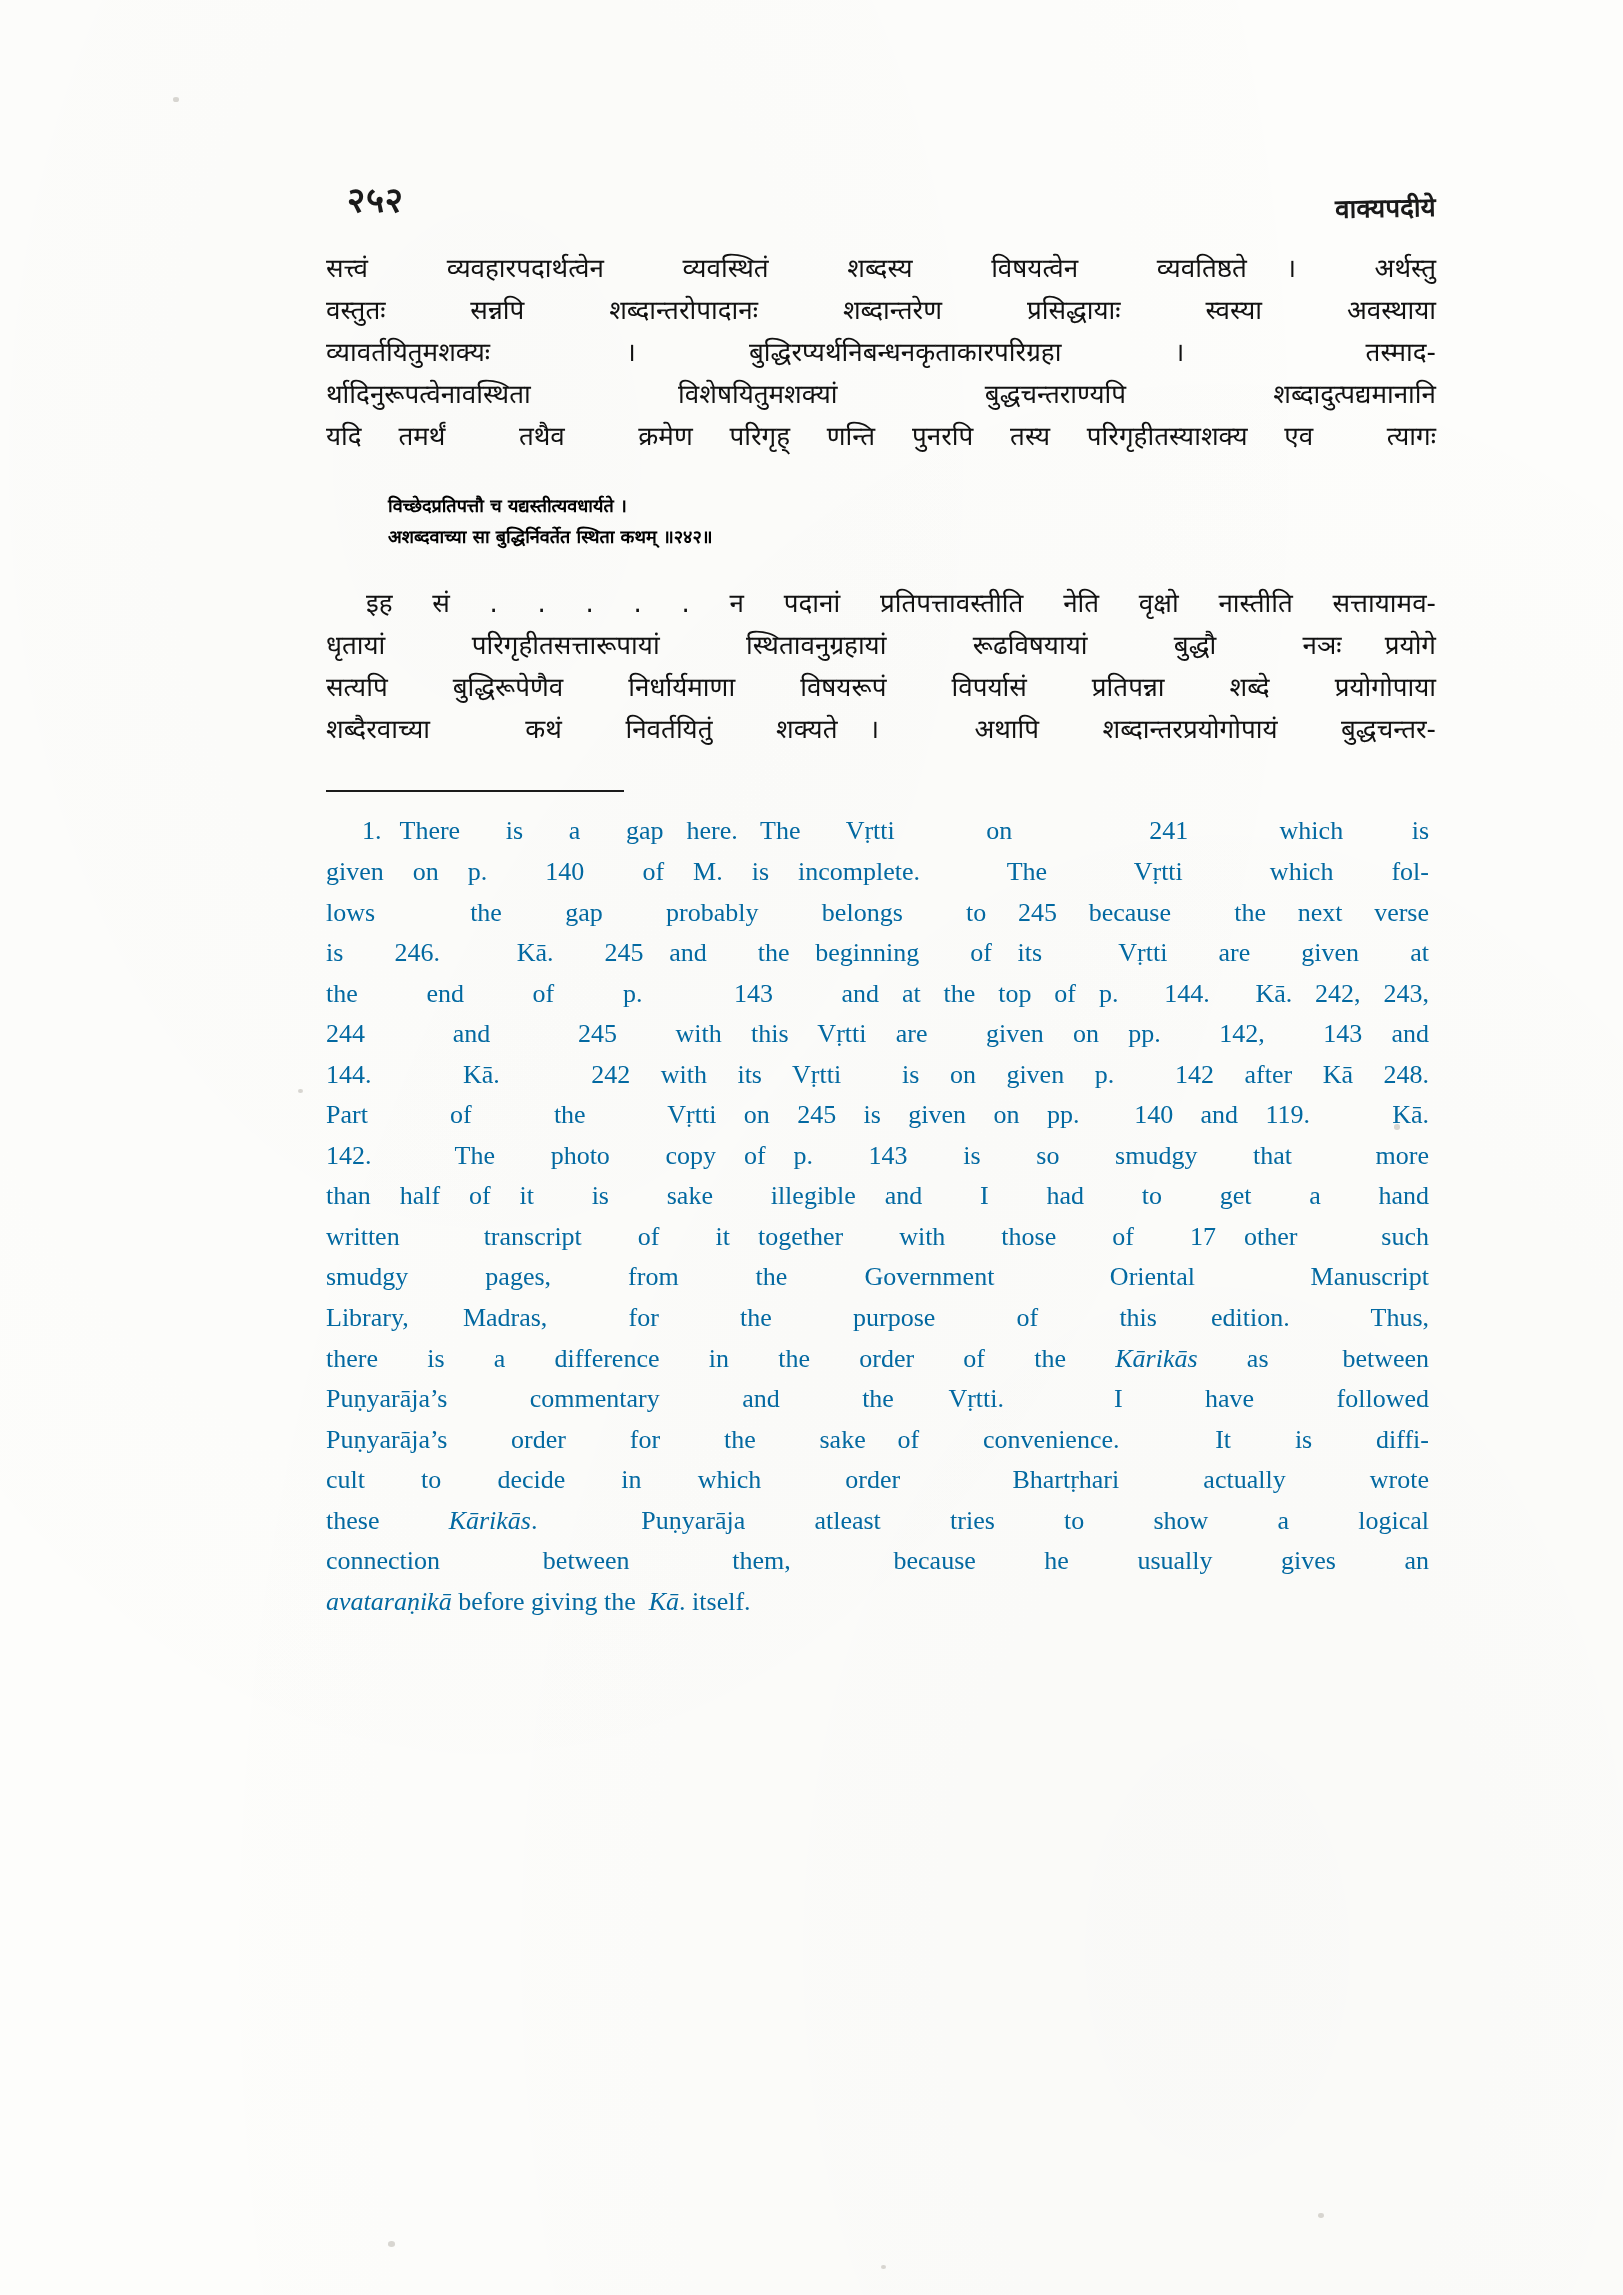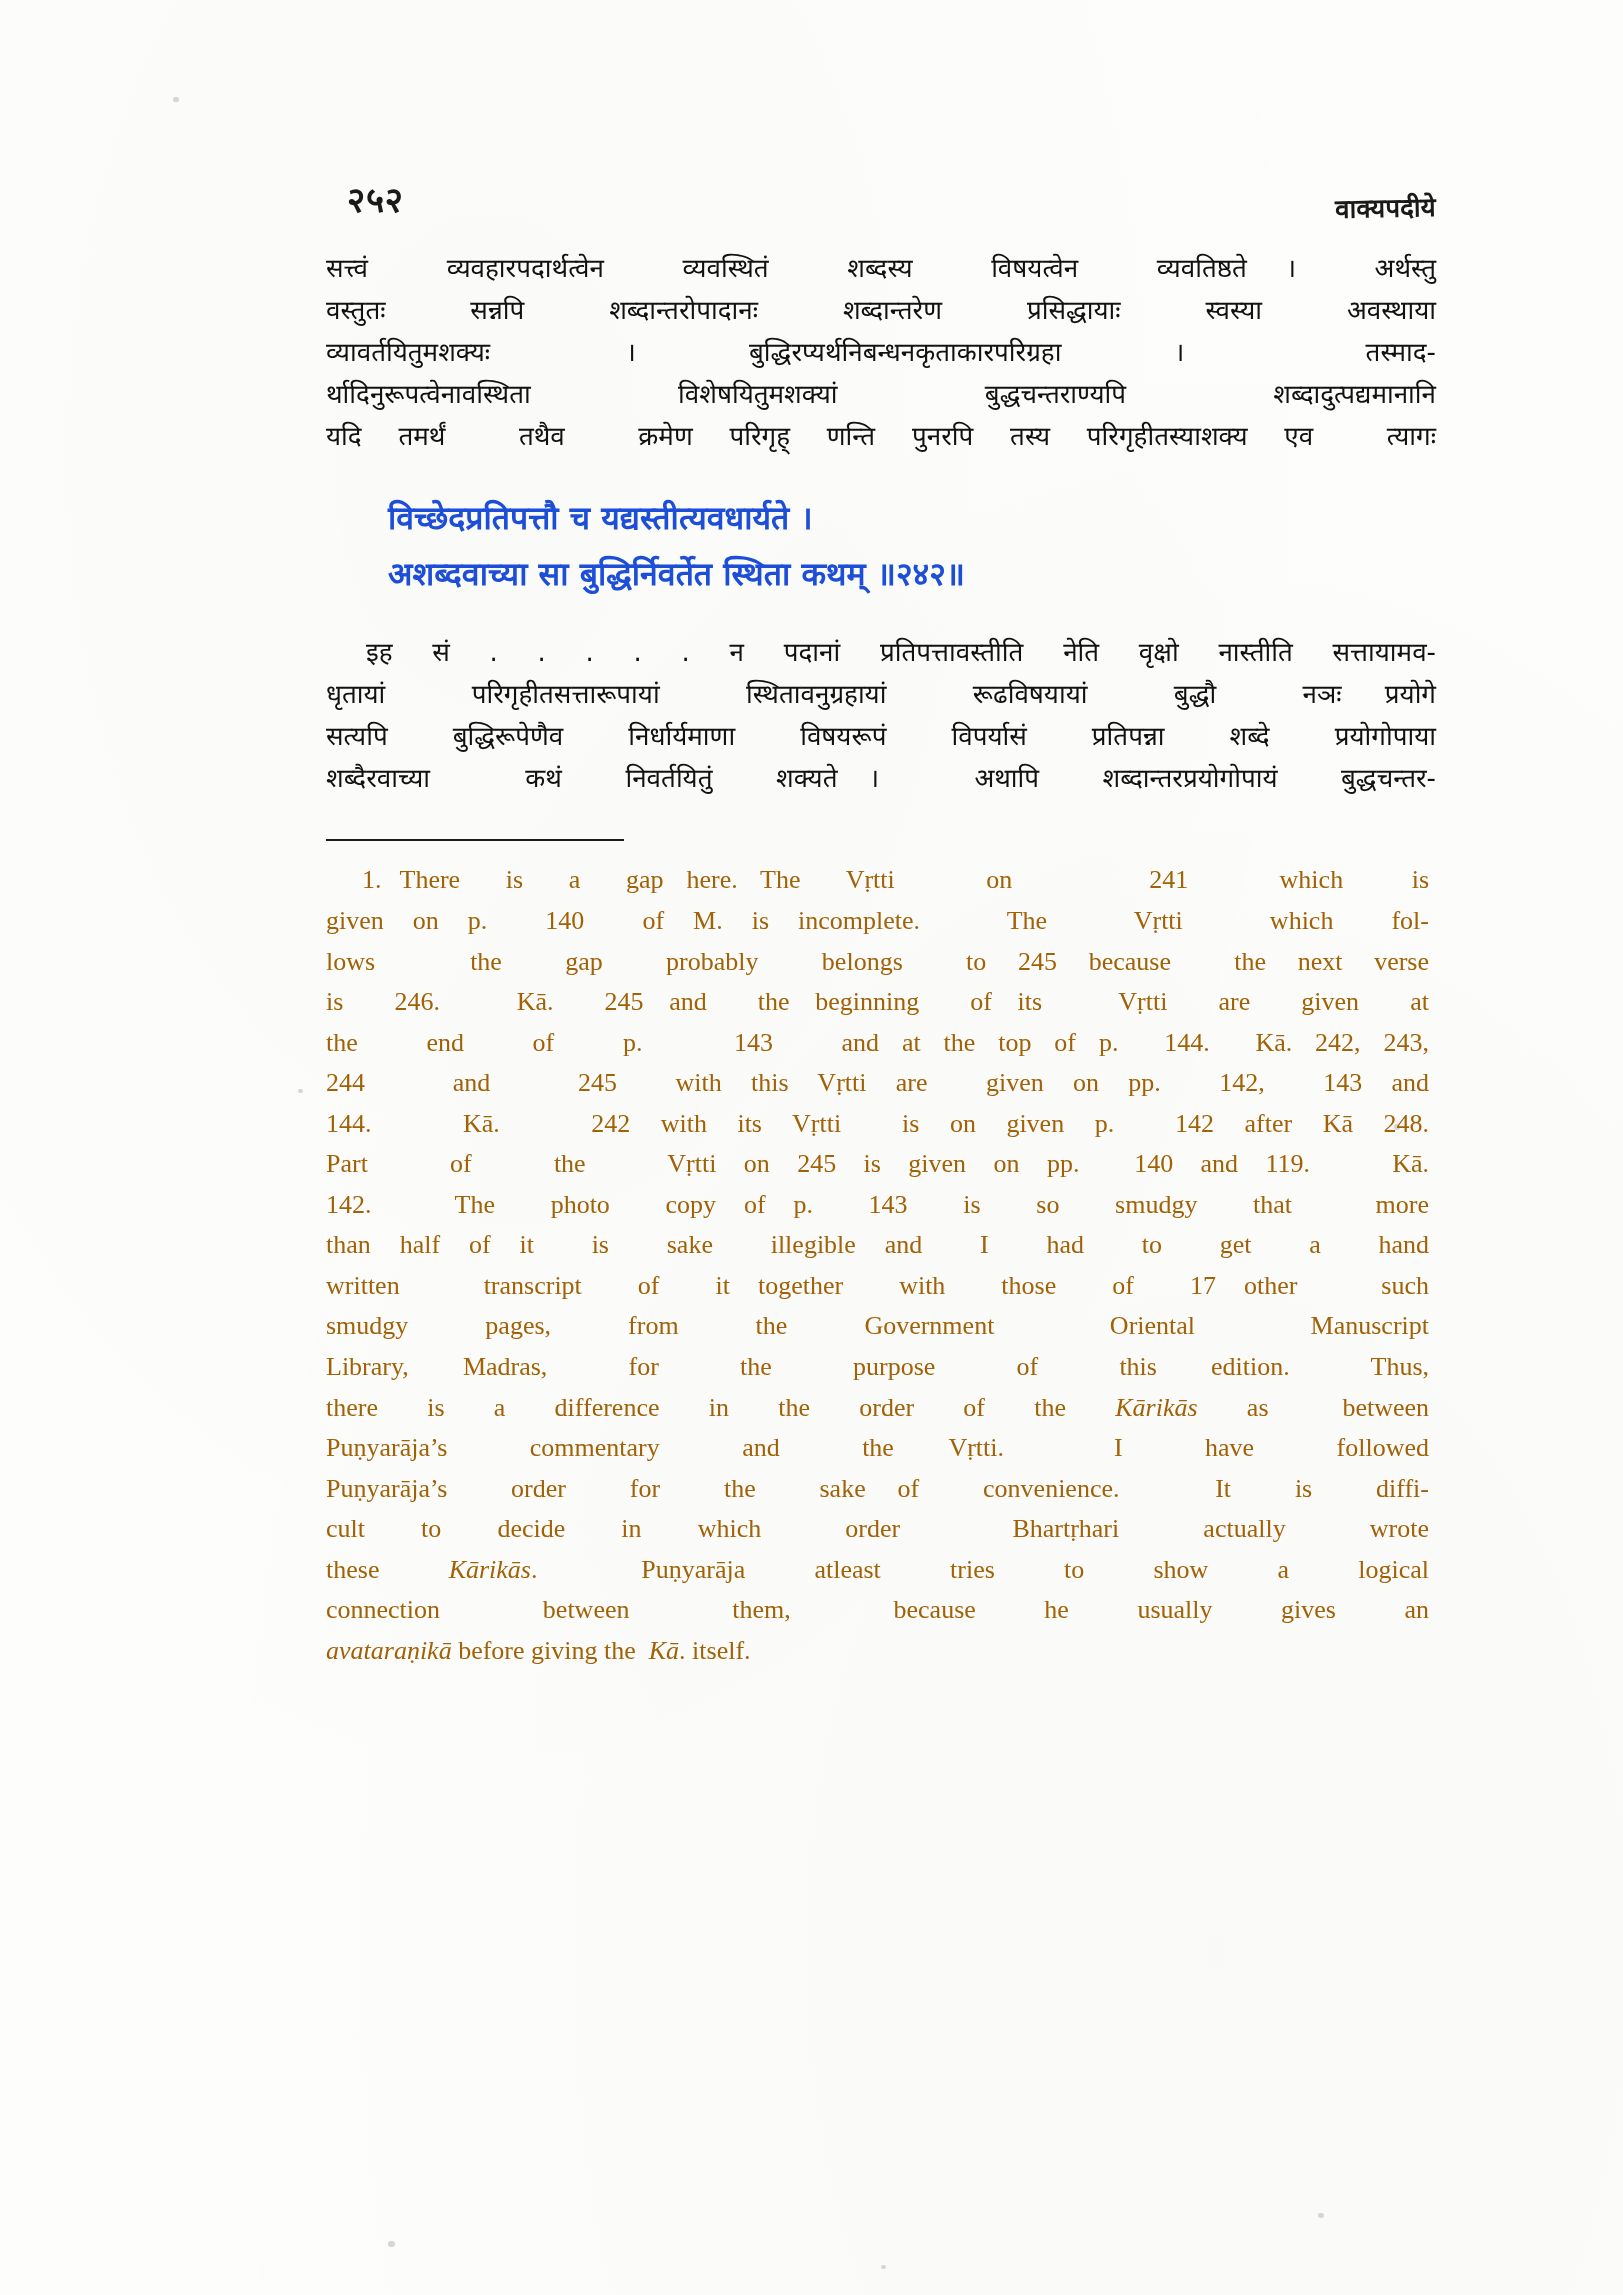--- a/index.html
+++ b/index.html
@@ -86,44 +86,44 @@
     font-size: 15.3px;
     vertical-align: super;
     font-family: "Liberation Serif", serif;
   }
 
   
   .verse {
     margin: 32px 0 29px 0;
     padding-left: 62px;
     font-family: "DejaVu Sans", sans-serif;
-    font-size: 32px;
+    font-size: 18px;
     font-weight: 700;
     line-height: 1.75;
-    color: #1d4ed8;
+    color: #000000;
   }
   .verse .vline { display: block; }
 
   .dev-block.second {
     margin-top: 25px;
   }
   .indent-first { padding-left: 40px; }
 
   
   .fn-rule {
     margin: 40px 0 19.4px 0;
     width: 298px;
     height: 2.1px;
     background: #1b1b1b;
   }
   .footnote {
     font-family: "Liberation Serif", serif;
     font-size: 26px;
     line-height: 1.56;
-    color: #a16207;
+    color: #0369a1;
     text-align: justify;
     text-align-last: left;
     padding-right: 7px;
   }
   .footnote .fn-num {
     padding-left: 36px;
     padding-right: 18px;
   }
   .footnote i { font-style: italic; }
 

